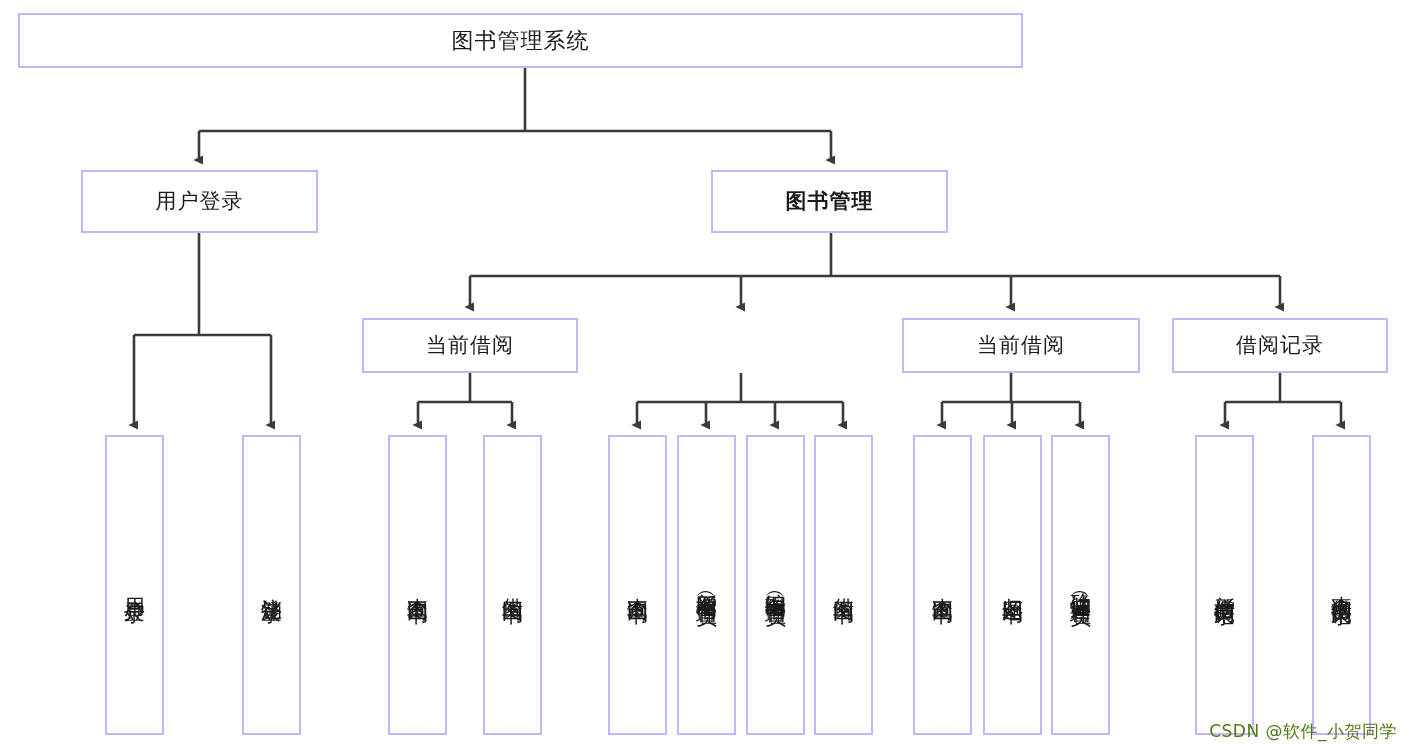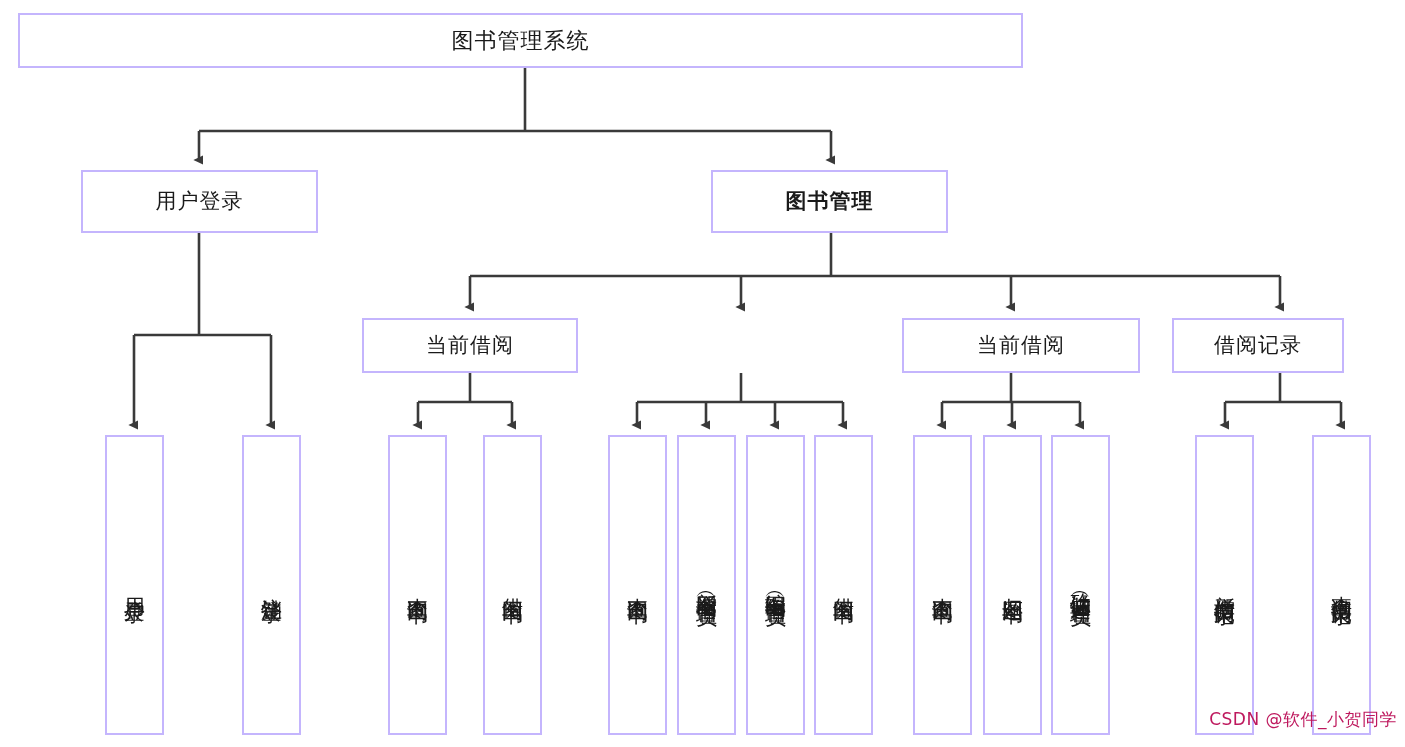--- a/index.html
+++ b/index.html
@@ -61,23 +61,23 @@
     position: absolute;
     left: 0;
     top: 0;
     width: 1405px;
     height: 747px;
     pointer-events: none;
   }
   .watermark {
     position: absolute;
     right: 8px;
-    bottom: 16px;
+    bottom: 4px;
     font-size: 17px;
-    color: #be185d;
+    color: #4d7c0f;
     letter-spacing: 0.5px;
     white-space: nowrap;
     font-family: "DejaVu Sans", "Liberation Sans", sans-serif;
   }
 </style>
 </head>
 <body>
 
 <div id="canvas">
 
@@ -144,21 +144,21 @@
   <div class="node h" style="left:711px; top:170px; width:237px; height:63px;font-weight:bold;">
     <span class="label">图书管理</span>
   </div>
 
   <div class="node h" style="left:362px; top:318px; width:216px; height:55px;">
     <span class="label">当前借阅</span>
   </div>
   <div class="node h" style="left:902px; top:318px; width:238px; height:55px;">
     <span class="label">当前借阅</span>
   </div>
-  <div class="node h" style="left:1172px; top:318px; width:172px; height:55px;">
+  <div class="node h" style="left:1172px; top:318px; width:216px; height:55px;">
     <span class="label">借阅记录</span>
   </div>
 
   <div class="node v" style="left:105px; top:435px; width:59px; height:300px;">
     <span class="label">用户登录</span>
   </div>
   <div class="node v" style="left:242px; top:435px; width:59px; height:300px;">
     <span class="label">注销登录</span>
   </div>
 

